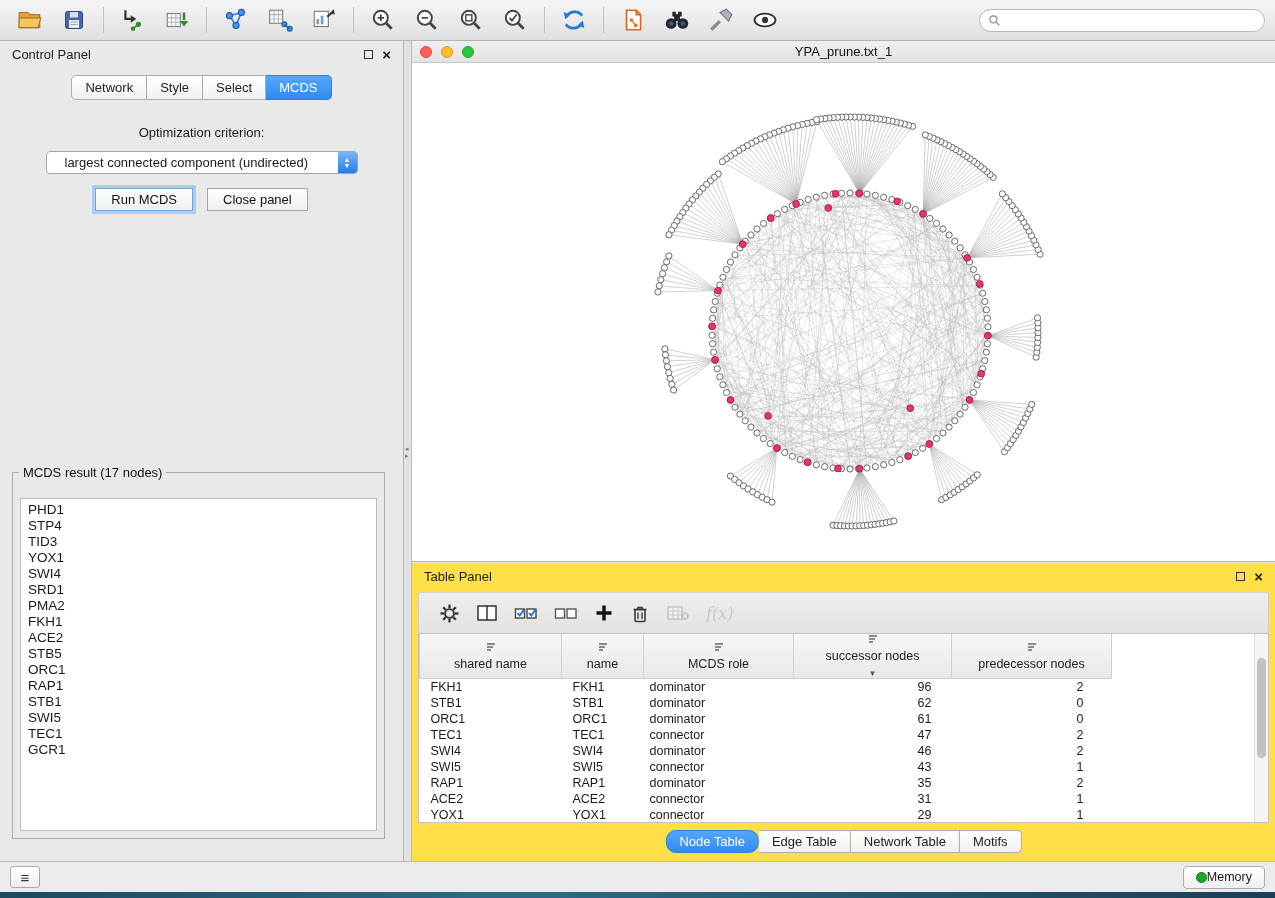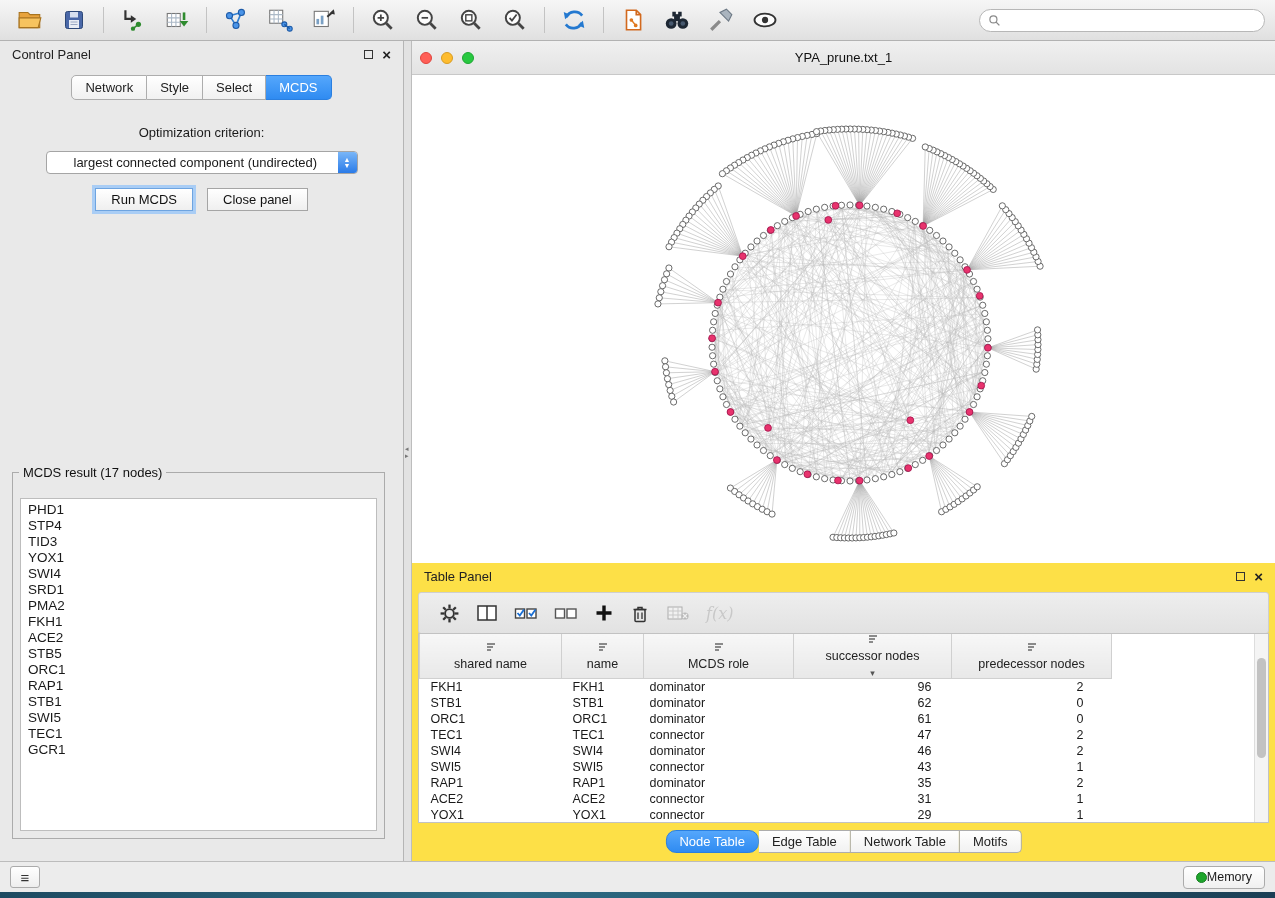--- a/index.html
+++ b/index.html
@@ -27,21 +27,21 @@
   .close-icon { font-size:15px; font-weight:bold; color:#222; line-height:1; }
   .cp-tabs { display:flex; justify-content:center; margin-top:7px; }
   .cp-tab { padding:4px 13px; font-size:13px; background:linear-gradient(#ffffff,#f1f1f1);
     border:1px solid #adadad; border-left:none; color:#222; }
   .cp-tab:first-child { border-left:1px solid #adadad; border-radius:5px 0 0 5px; }
   .cp-tab:last-child { border-radius:0 5px 5px 0; }
   .cp-tab.selected { background:linear-gradient(#55a7fc,#2f8bf1); color:#fff; border-color:#2a7fe0; }
   .opt-label { text-align:center; margin-top:25px; font-size:13px; }
   .select-box { width:312px; height:23px; margin:11px auto 0; background:#fff; border:1px solid #a5a5a5;
     border-radius:4px; display:flex; align-items:center; position:relative; }
-  .select-box .sel-text { flex:1; padding-left:27px; font-size:13px; white-space:nowrap; overflow:hidden; }
+  .select-box .sel-text { flex:1; padding-left:18px; font-size:13px; white-space:nowrap; overflow:hidden; }
   .select-stepper { width:19px; height:21px; border-radius:0 3px 3px 0;
     background:linear-gradient(#79b6f8,#2a7be8); display:flex; flex-direction:column;
     align-items:center; justify-content:center; color:#fff; }
   .select-stepper span { font-size:7px; line-height:6px; }
   .cp-buttons { display:flex; justify-content:center; gap:14px; margin-top:14px; }
   .cp-btn { height:23px; padding:0 15px; font-size:13px; font-family:"Liberation Sans",sans-serif;
     background:linear-gradient(#ffffff,#efefef); border:1px solid #a5a5a5; border-radius:0; color:#111; }
   .cp-btn.focused { box-shadow:0 0 0 3px #a9cdf5; border-color:#6ea4e0; }
   .mcds-fieldset { position:absolute; left:12px; right:18px; top:424px; bottom:22px;
     border:1px solid #ababab; padding:4px 6px 8px; }
@@ -51,21 +51,21 @@
   .mcds-item { font-size:13.5px; line-height:16px; }
 
   
   .v-splitter { position:absolute; left:404px; top:41px; width:8px; bottom:37px;
     background:#e2e2e2; border-right:1px solid #bdbdbd; }
   .v-splitter .handle { position:absolute; top:404px; left:1px; font-size:7px; color:#777; line-height:7px; }
 
   
   .network-window { position:absolute; left:412px; right:0; top:41px; height:521px; background:#fff;
     border-bottom:1px solid #b5b5b5; }
-  .net-titlebar { height:34px; background:linear-gradient(#f0f0f0,#e3e3e3); border-bottom:1px solid #c8c8c8;
+  .net-titlebar { height:22px; background:linear-gradient(#f0f0f0,#e3e3e3); border-bottom:1px solid #c8c8c8;
     display:flex; align-items:center; padding:0 8px; position:relative; }
   .traffic { display:flex; gap:9px; }
   .tl { width:12px; height:12px; border-radius:50%; }
   .tl.red { background:#ff5f57; border:1px solid #e0443e; }
   .tl.yellow { background:#febc2e; border:1px solid #d89c22; }
   .tl.green { background:#28c840; border:1px solid #1ea733; }
   .net-title { position:absolute; left:0; right:0; text-align:center; font-size:13px; color:#111; }
   .net-canvas { position:relative; width:100%; height:498px; overflow:hidden; background:#fff; }
 
   

